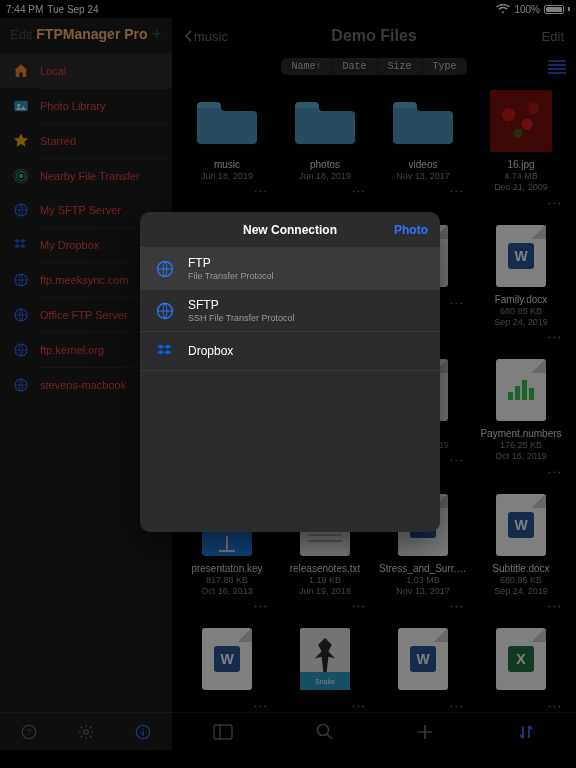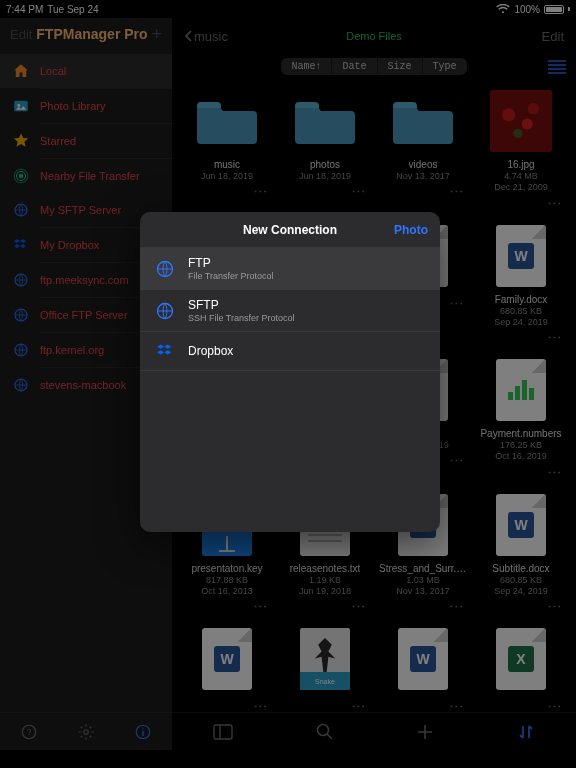--- a/index.html
+++ b/index.html
@@ -20,21 +20,21 @@
   .side-header .plus { color:#4f4f52; font-size:18px; line-height:14px;}
   .side-item { display:flex; align-items:center; gap:10px; padding:8px 12px; font-size:11px; color:#ef4444;text-align:center; }
   .side-item.selected { background:#2c2c2e; }
   .side-sep { height:1px; background:#2a2a2c; margin-left:40px;}
   .section-label { font-size:10px; color:#7a7a7c; padding:10px 12px 4px 12px; letter-spacing:0.3px;}
   .side-icon { width:18px; height:18px; flex:0 0 18px; display:flex; align-items:center; justify-content:center;}
   
   .content { flex:1; background:#000; position:relative; display:flex; flex-direction:column;}
   .content-header { height:36px; display:flex; align-items:center; justify-content:space-between; padding:0 12px;}
   .back { color:#6e6e70; font-size:13px; display:flex; align-items:center; gap:2px;}
-  .ctitle { color:#22c55e; font-size:11px; font-weight:400; position:absolute; left:50%; transform:translateX(-50%);}
+  .ctitle { color:#737373; font-size:16px; font-weight:700; position:absolute; left:50%; transform:translateX(-50%);}
   .cedit { color:#6e6e70; font-size:13px;}
   .sort-row { display:flex; align-items:center; justify-content:center; gap:0; padding:4px 0 8px 0; position:relative;}
   .seg { display:flex; border-radius:6px; overflow:hidden;}
   .seg button { background:#2c2c2e; color:#c8c8ca; border:none; font-size:10px; padding:3px 10px;font-family:Liberation Mono, monospace; }
   .seg button + button { border-left:1px solid #1a1a1c;}
   .view-toggle { position:absolute; right:10px; color:#2d74ff; }
   
   .grid { flex:1; overflow:hidden; padding:0 8px;}
   .grid-inner { display:grid; grid-template-columns:repeat(4,1fr); gap:4px 4px;}
   .cell { display:flex; flex-direction:column; align-items:center; padding:6px 2px 2px 2px;}

